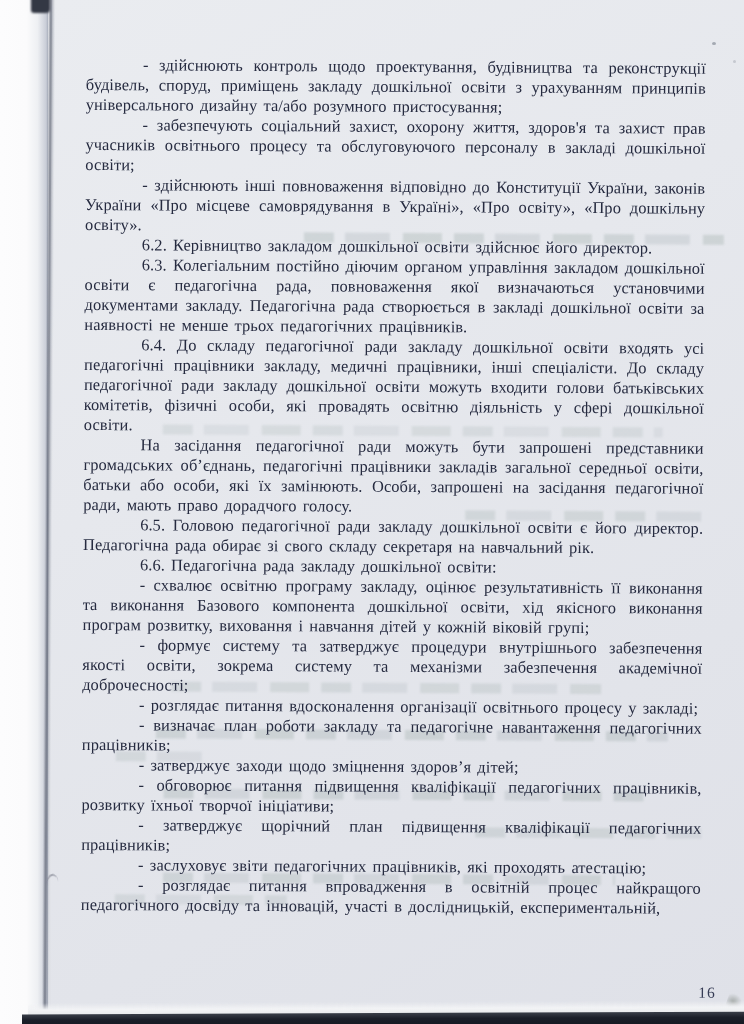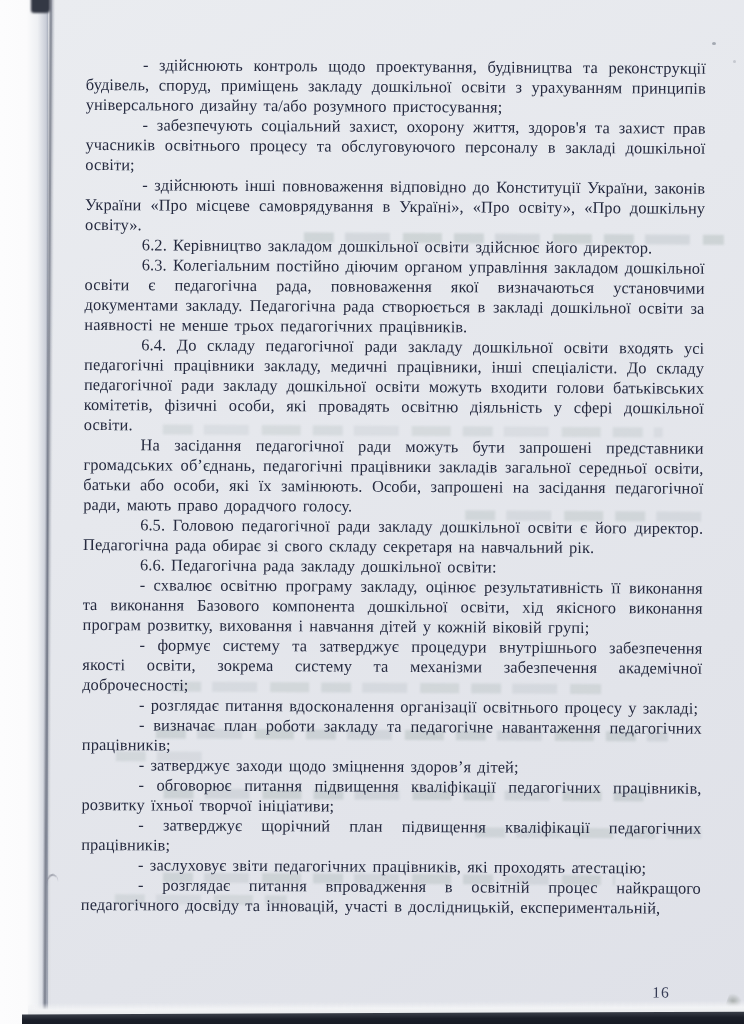--- a/index.html
+++ b/index.html
@@ -29,21 +29,21 @@
   
   .bottom-dark{position:absolute;left:22px;top:1013px;width:740px;height:16px;
     background:linear-gradient(180deg,#3a3f49 0%,#1b1f29 35%,#12161f 100%);
     transform:rotate(-.22deg);}
   .tilt{position:absolute;left:0;top:0;width:744px;height:1024px;
     transform:rotate(.35deg);transform-origin:90px 60px;}
   .content{position:absolute;left:86px;top:55px;width:620px;
     color:#262b40;font-size:16.4px;line-height:20px;text-align:justify;
     word-spacing:2px;letter-spacing:.1px;}
   .content p{margin:0;text-indent:57px;}
-  .page-number{position:absolute;left:658px;top:980px;
+  .page-number{position:absolute;left:704px;top:980px;
     color:#363c55;font-size:15.5px;letter-spacing:1px;}
   
   .bleed{position:absolute;height:10px;opacity:.55;filter:blur(1.2px);
     background:repeating-linear-gradient(90deg,
       rgba(143,160,158,.50) 0 30px,rgba(143,160,158,0) 30px 41px,
       rgba(150,162,168,.42) 41px 86px,rgba(150,162,168,0) 86px 99px,
       rgba(140,158,152,.48) 99px 138px,rgba(140,158,152,0) 138px 150px);}
   .speck{position:absolute;background:rgba(110,116,130,.55);border-radius:50%;filter:blur(.4px);}
   .smudge{position:absolute;left:727px;top:994px;width:15px;height:16px;
     background:radial-gradient(ellipse at 40% 50%,rgba(120,128,120,.55),rgba(120,128,120,0) 70%);

